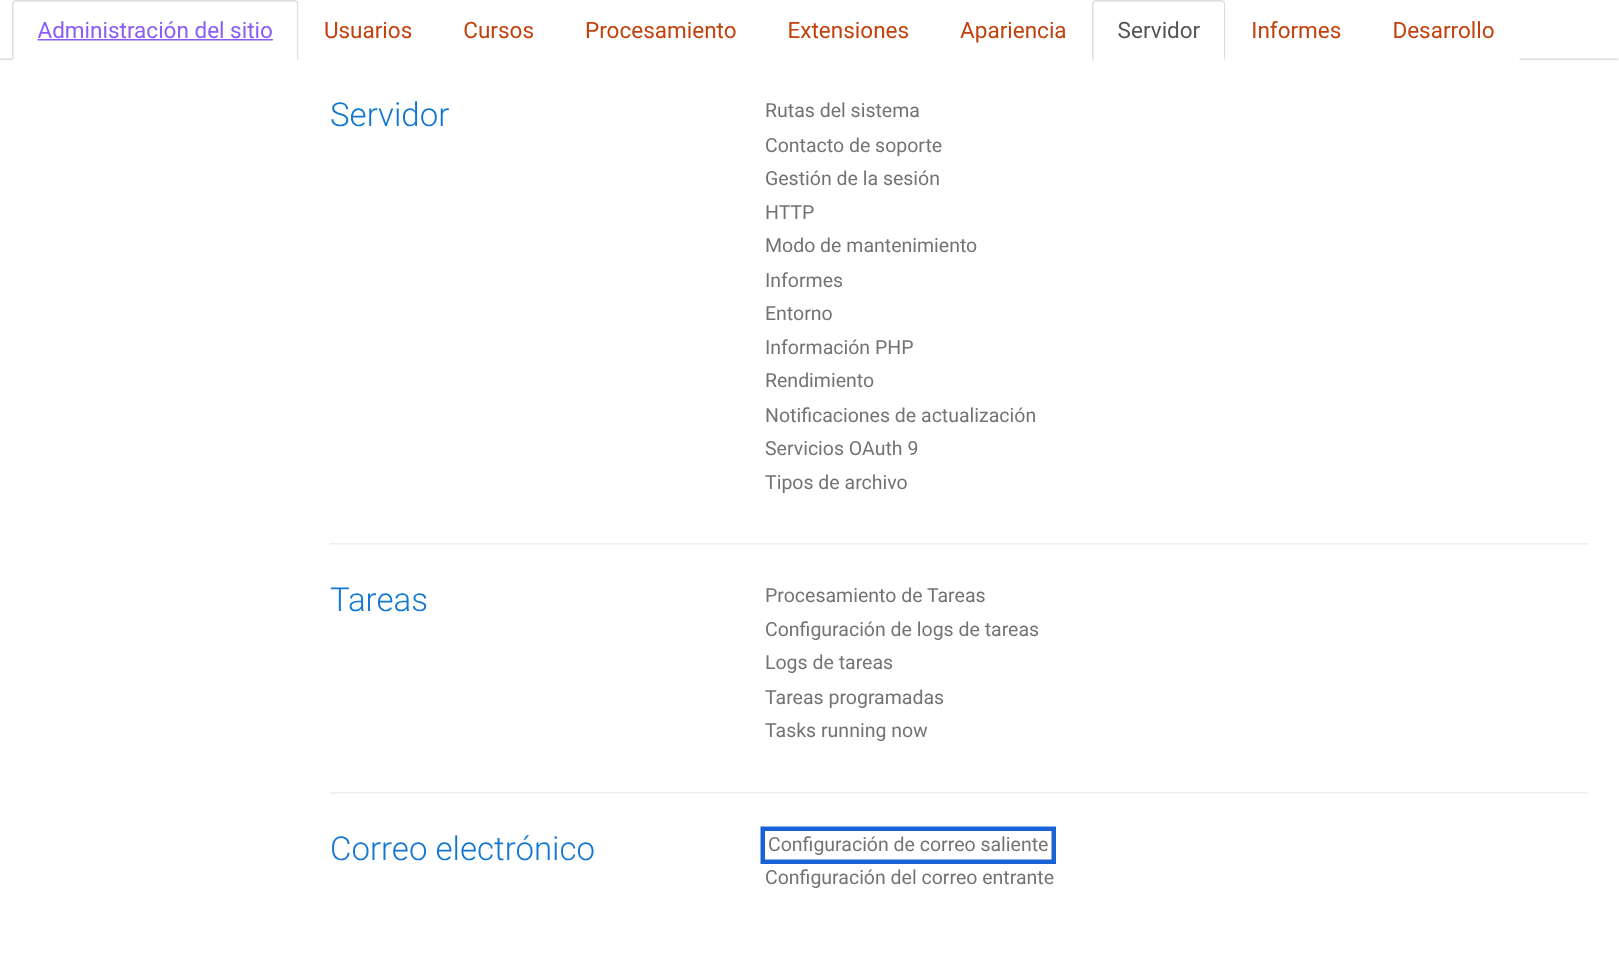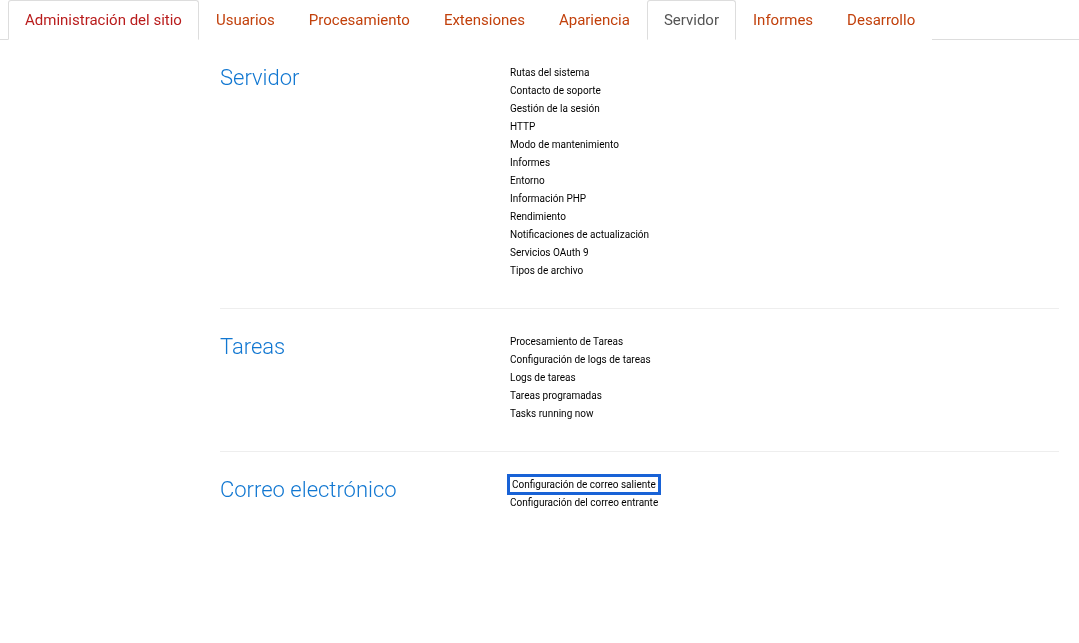--- a/index.html
+++ b/index.html
@@ -25,22 +25,23 @@
     cursor: pointer;
     border: 1px solid transparent;
     border-bottom: none;
     margin-bottom: -1px;
     font-size: 15px;
     background: #fff;
   }
   .tab.first {
     border: 1px solid #ddd;
     border-bottom: 1px solid #fff;
-    color: #b91c1c;
+    color: #8b5cf6;
     border-radius: 3px 3px 0 0;
+    text-decoration: underline;
   }
   .tab.active {
     border: 1px solid #ddd;
     border-bottom: 1px solid #fff;
     color: #555;
     border-radius: 3px 3px 0 0;
   }
   .content {
     padding: 25px 10px 10px 10px;
   }
@@ -62,41 +63,42 @@
     color: #1177d1;
     padding-right: 20px;
     flex-shrink: 0;
   }
   .section-links {
     display: flex;
     flex-direction: column;
     gap: 3px;
   }
   .section-links a {
-    color: #000000;
+    color: #737373;
     text-decoration: none;
-    font-size: 10px;
+    font-size: 13px;
     line-height: 1.5;
     cursor: pointer;
     width: fit-content;
     text-align: right;
   }
   .highlighted {
     outline: 3px solid #1862d6;
     outline-offset: 0px;
     display: inline-block;
     padding: 0 2px;
   }
 </style>
 </head>
 <body>
 
 <div class="tabs">
   <div class="tab first">Administración del sitio</div>
   <div class="tab">Usuarios</div>
+  <div class="tab">Cursos</div>
   <div class="tab">Procesamiento</div>
   <div class="tab">Extensiones</div>
   <div class="tab">Apariencia</div>
   <div class="tab active">Servidor</div>
   <div class="tab">Informes</div>
   <div class="tab">Desarrollo</div>
 </div>
 
 <div class="content">
 

